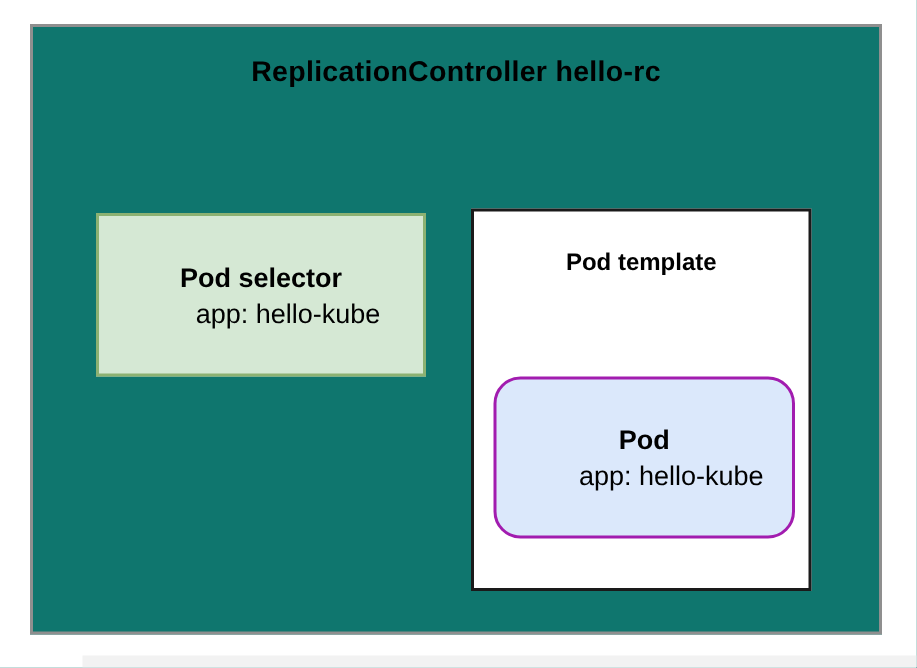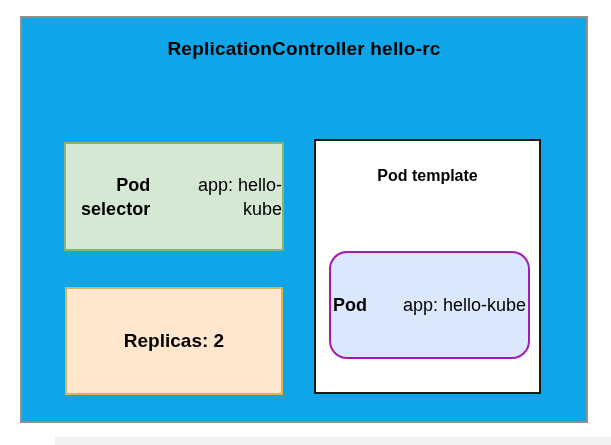--- a/index.html
+++ b/index.html
@@ -10,37 +10,37 @@
     color: #000000;
     overflow: hidden;
     position: relative;
   }
   .canvas { position: absolute; left: 0; top: 0; width: 611px; height: 445px; }
 
   .rc-box {
     position: absolute;
     left: 20px; top: 16px;
     width: 568px; height: 407px;
-    background: #0ea5e9;
+    background: #0f766e;
     border: 2px solid #8f8f8f;
     padding-left: 37px;
   }
   .rc-title {
     position: absolute;
     left: 0; top: 20px; width: 100%;
     text-align: center;
     font-size: 19px;
     font-weight: bold;
     letter-spacing: 0.2px;
   }
 
   .node {
     position: absolute;
     display: flex;
-    flex-direction: row;
+    flex-direction: column;
     align-items: center;
     justify-content: center;
     text-align: right;
     line-height: 24px;
   }
   .node .hd { font-size: 18px; font-weight: bold; }
   .node .sub { font-size: 18px; font-weight: normal; margin-left: 36px; }
 
   .pod-selector {
     left: 42px; top: 124px;
@@ -92,23 +92,20 @@
 
   <div class="rc-box">
 
     <div class="rc-title">ReplicationController hello-rc</div>
 
     <div class="node pod-selector">
       <div class="hd">Pod selector</div>
       <div class="sub">app: hello-kube</div>
     </div>
 
-    <div class="node replicas">
-      <div class="hd">Replicas: 2</div>
-    </div>
 
     <div class="pod-template">
       <div class="pt-title">Pod template</div>
 
       <div class="node pod">
         <div class="hd">Pod</div>
         <div class="sub">app: hello-kube</div>
       </div>
     </div>
 

